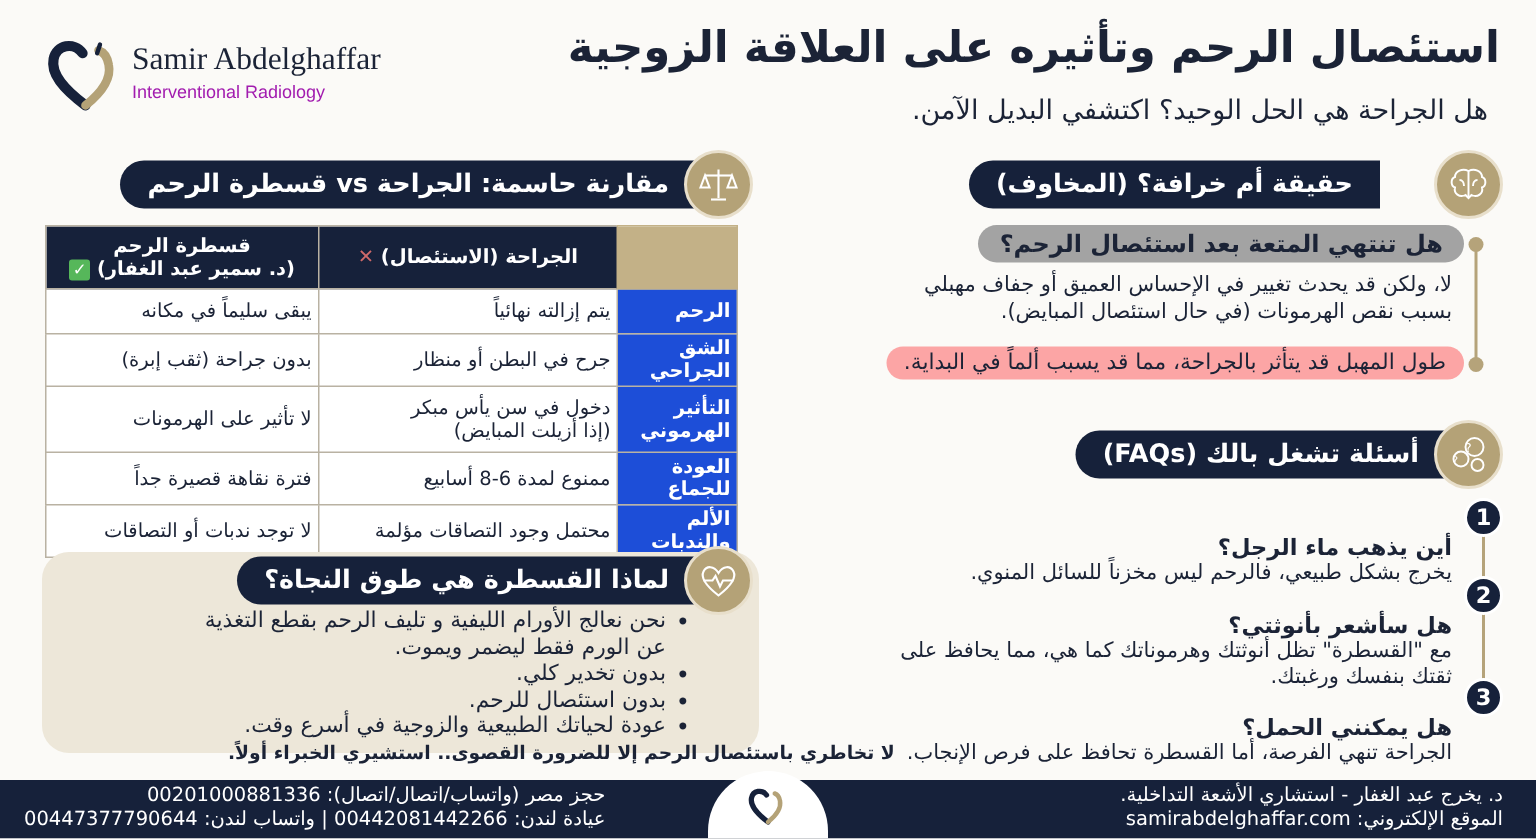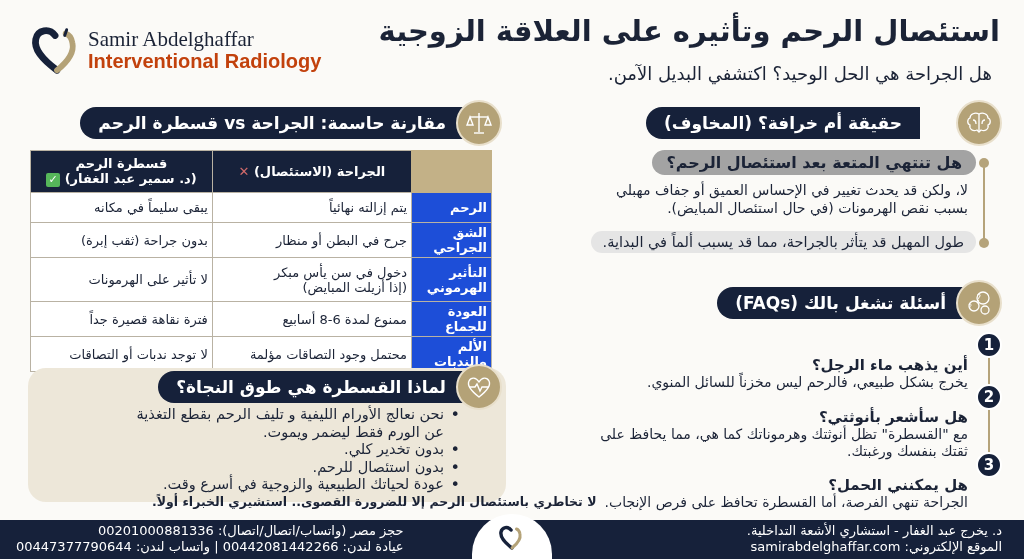--- a/index.html
+++ b/index.html
@@ -9,21 +9,21 @@
     font-family: "DejaVu Sans", sans-serif;
     color: #1b2336;
     position: relative;
   }
 
   
   .logo { position: absolute; left: 28px; top: 20px; display: flex; align-items: center; }
   .logo svg { width: 58px; height: 58px; }
   .logo-text { margin-left: 2px; }
   .logo-name { font-family: "Liberation Serif", serif; font-size: 21px; color: #1b2336; line-height: 24px; }
-  .logo-sub { font-family: "Liberation Sans", sans-serif; font-size: 20px; color: #c2410c; line-height: 20px; font-weight: bold; }
+  .logo-sub { font-family: "Liberation Sans", sans-serif; font-size: 12px; color: #a21caf; line-height: 20px; }
 
   
   .title { position: absolute; right: 24px; top: 14px; direction: rtl; font-size: 29px; font-weight: bold; color: #1b2336; white-space: nowrap; }
   .subtitle { position: absolute; right: 32px; top: 63px; direction: rtl; font-size: 18px; color: #1b2336; white-space: nowrap; }
 
   
   .sec-head { position: absolute; display: flex; align-items: center; direction: rtl; }
   .sec-icon {
     width: 46px; height: 46px; border-radius: 50%;
     background: #b4a277; border: 2px solid #e8dfcb;
@@ -54,21 +54,21 @@
   .why-list { position: absolute; right: 562px; top: 406px; direction: rtl; font-size: 14.5px; line-height: 17.5px; width: 330px; list-style: none; }
   .why-list li { position: relative; padding-right: 18px; }
   .why-list li::before { content: "•"; position: absolute; right: 2px; top: 0; font-size: 16px; }
   .warning { position: absolute; left: 152px; top: 494px; direction: rtl; font-size: 12.5px; font-weight: bold; white-space: nowrap; color: #1b2336; }
 
   
   .timeline-line { position: absolute; width: 2px; background: #b5a37a; }
   .dot { position: absolute; width: 10px; height: 10px; border-radius: 50%; background: #b5a37a; }
   .myth-q { position: absolute; right: 48px; top: 150px; background: #a3a3a3; border-radius: 14px; padding: 3px 14px 3px 14px; direction: rtl; font-weight: bold; font-size: 16px; white-space: nowrap; }
   .myth-a { position: absolute; right: 56px; top: 181px; direction: rtl; font-size: 14px; line-height: 18px; width: 380px; }
-  .myth-note { position: absolute; right: 48px; top: 231px; background: #e5e5e5; border-radius: 14px; padding: 3px 12px; direction: rtl; font-size: 14.5px; white-space: nowrap; }
+  .myth-note { position: absolute; right: 48px; top: 231px; background: #fca5a5; border-radius: 14px; padding: 3px 12px; direction: rtl; font-size: 14.5px; white-space: nowrap; }
 
   
   .faq { position: absolute; right: 56px; direction: rtl; width: 380px; }
   .faq-num { position: absolute; right: -34px; top: 0; width: 26px; height: 26px; border-radius: 50%; background: #16213a; color: #fff; font-weight: bold; font-size: 15px; display: flex; align-items: center; justify-content: center; border: 2px solid #fff; }
   .faq-q { font-weight: bold; font-size: 15px; line-height: 18px; margin-top: 24px; }
   .faq-a { font-size: 14px; line-height: 17px; }
 
   
   .footer { position: absolute; left: 0; top: 520px; width: 1024px; height: 39px; background: #16213a; }
   .footer-right { position: absolute; right: 22px; top: 3px; direction: rtl; color: #fff; font-size: 13px; line-height: 16px; text-align: right; }

